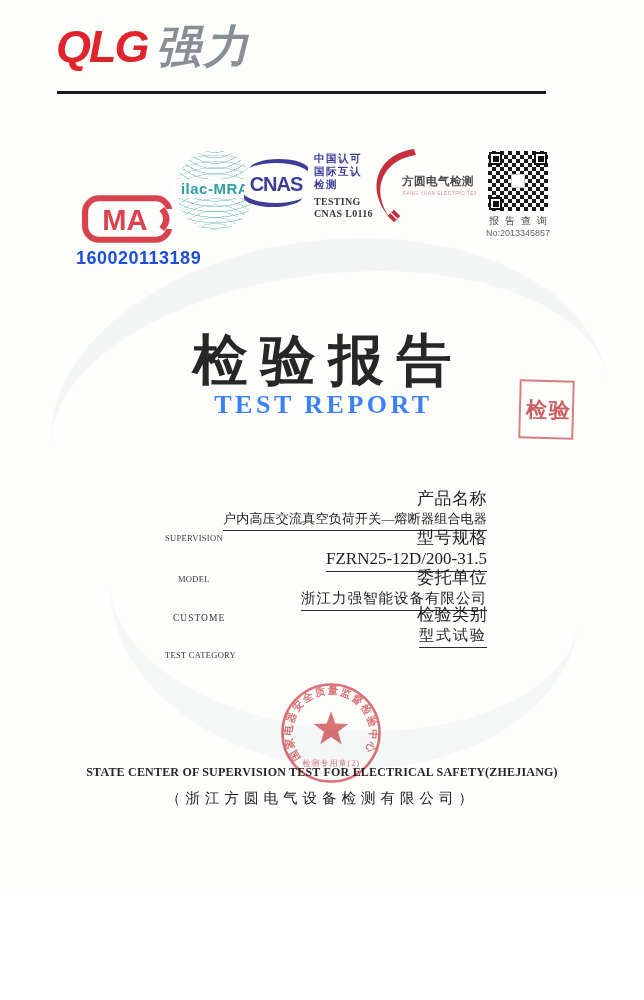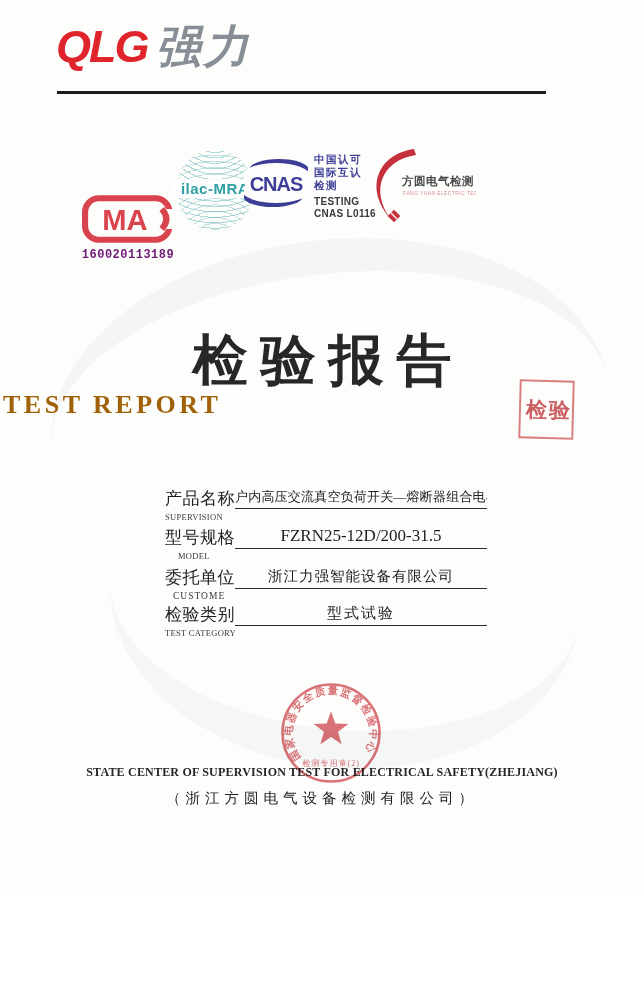--- a/index.html
+++ b/index.html
@@ -13,63 +13,63 @@
 
   
   .logo{position:absolute;left:56px;top:24px;font-family:"Liberation Sans",sans-serif;
         font-style:italic;font-weight:bold;font-size:45px;line-height:1;white-space:nowrap;}
   .logo-qlg{color:#e0242c;letter-spacing:-2px;}
   .logo-cn{color:#878e96;margin-left:8px;letter-spacing:3px;}
   .rule{position:absolute;left:57px;top:91px;width:489px;height:2.5px;background:#1c1c1c;}
 
   
   .cma{position:absolute;left:76px;top:151px;width:104px;text-align:center;margin-top:44px;}
-  .cma-num{color:#701a75;font-family:Liberation Mono, monospace;font-weight:bold;
-           font-size:12px;letter-spacing:0.5px;margin-top:1px;}
+  .cma-num{color:#1d4ed8;font-family:Liberation Sans, sans-serif;font-weight:bold;
+           font-size:18px;letter-spacing:0.5px;margin-top:1px;}
   .ilac{position:absolute;left:176px;top:150px;width:78px;height:80px;border-radius:50%;
         background:
           repeating-radial-gradient(circle at 50% -30%, rgba(66,163,166,0) 0 4.4px, rgba(66,163,166,0.42) 4.4px 5.4px),
           repeating-radial-gradient(circle at 50% 130%, rgba(66,163,166,0) 0 5.2px, rgba(66,163,166,0.30) 5.2px 6.2px);}
   .ilac-band{position:absolute;left:-5px;right:-5px;top:29px;height:19px;background:rgba(255,255,255,0.88);
              color:#2f9fa3;font-family:"Liberation Sans",sans-serif;font-weight:bold;font-size:15px;
              line-height:19px;text-align:center;letter-spacing:0.5px;}
   .cnas-logo{position:absolute;left:244px;top:157px;}
-  .cnas-text{position:absolute;left:314px;top:154px;font-family:Liberation Sans, sans-serif;line-height:1;}
+  .cnas-text{position:absolute;left:314px;top:154px;font-family:Liberation Serif, serif;line-height:1;}
   .cnas-cn-line{color:#3c3d96;font-size:10.5px;font-weight:bold;letter-spacing:1.5px;margin-bottom:2.5px;}
   .cnas-en-line{color:#3a3a3a;font-size:10px;font-weight:bold;letter-spacing:0.3px;margin-top:2.5px;}
   .cnas-en-first{margin-top:6px;}
   .fy{position:absolute;left:358px;top:146px;}
   .qr{position:absolute;left:482px;top:151px;width:72px;text-align:center;}
   .qr-box{position:relative;width:60px;height:60px;margin:0 auto;background-color:#fff;
           background-image:
             repeating-conic-gradient(#1a1a1a 0% 25%, #ffffff 0% 50%),
             repeating-conic-gradient(#1a1a1a 0% 25%, transparent 0% 50%);
           background-size:8px 8px,13px 13px;background-position:0 0,3px 5px;}
   .qr-f{position:absolute;width:13px;height:13px;border:2.5px solid #111;background:#fff;box-sizing:border-box;}
   .qr-f::after{content:"";position:absolute;inset:1.5px;background:#111;}
   .qr-f.tl{left:1px;top:1px}.qr-f.tr{right:1px;top:1px}.qr-f.bl{left:1px;bottom:1px}
   .qr-c{position:absolute;left:23px;top:23px;width:14px;height:14px;background:#fff;border:1px solid #c9c9c9;box-sizing:border-box;}
   .qr-caption{margin-top:3px;font-size:10px;color:#4a4a4a;letter-spacing:6px;padding-left:6px;}
   .qr-num{font-size:9px;color:#666;font-family:"Liberation Sans",sans-serif;margin-top:0;}
 
   
   .title-cn{position:absolute;top:324px;left:0;right:0;text-align:center;font-size:55px;font-weight:bold;
             color:#272727;letter-spacing:13px;padding-left:13px;}
-  .title-en{position:absolute;top:390px;left:0;right:0;font-size:26px;font-weight:bold;
-            color:#a16207;letter-spacing:3.5px;padding-left:3px;}
+  .title-en{position:absolute;top:390px;left:0;right:0;text-align:center;font-size:26px;font-weight:bold;
+            color:#3b82f6;letter-spacing:3.5px;padding-left:3px;}
 
   
   .seal-sq{position:absolute;left:519px;top:380px;width:55px;height:59px;box-sizing:border-box;
            border:2.5px solid rgba(205,85,88,0.75);transform:rotate(1.5deg);overflow:hidden;
            color:rgba(198,68,72,0.85);font-weight:bold;font-size:21px;line-height:56px;text-align:left;
            padding-left:5px;letter-spacing:2px;white-space:nowrap;mix-blend-mode:multiply;}
 
   
   .frow{position:absolute;left:165px;width:322px;}
-  .fline{display:flex;align-items:center;}
+  .fline{display:flex;align-items:flex-end;flex-direction:column;}
   .flabel{font-size:17px;letter-spacing:0.5px;white-space:nowrap;flex:0 0 auto;}
   .fval{flex:1 1 auto;border-bottom:1.6px solid #2b2b2b;white-space:nowrap;text-align:center;
         padding-bottom:2px;overflow:hidden;}
   .fsub{font-size:8.5px;color:#3a3a3a;margin-top:2px;letter-spacing:0.3px;}
   .row1{top:487px}.row2{top:526px}.row3{top:566px}.row4{top:603px}
   .row1 .fval{font-size:13px;text-align:left;letter-spacing:0.2px;}
   .row2 .fval{font-size:17px;}
   .row3 .fval{font-size:14.5px;letter-spacing:1px;}
   .row4 .fval{font-size:15px;letter-spacing:2px;}
   .row2 .fsub{margin-left:13px;}
@@ -136,20 +136,30 @@
   <div class="fy">
     <svg width="118" height="78" viewBox="0 0 118 78">
       <path d="M 56 3 C 20 8, 6 42, 32 72 C 12 44, 24 14, 58 9 Z" fill="#c5303c"></path>
       <rect x="31.5" y="65.5" width="9" height="9" transform="rotate(45 36 70)" fill="#c5303c"></rect>
       <line x1="33" y1="67" x2="39" y2="73" stroke="#fff" stroke-width="1.2"></line>
       <text x="44" y="39" font-size="11.5" font-weight="bold" fill="#4a4a4a" letter-spacing="0.5" font-family="Liberation Sans, sans-serif">方圆电气检测</text>
       <text x="45" y="49" font-size="5" fill="#d89296" letter-spacing="0.4" font-family="Liberation Sans, sans-serif">FANG YUAN ELECTRIC TEST</text>
     </svg>
   </div>
 
+  <div class="qr">
+    <div class="qr-box">
+      <div class="qr-f tl"></div>
+      <div class="qr-f tr"></div>
+      <div class="qr-f bl"></div>
+      <div class="qr-c"></div>
+    </div>
+    <div class="qr-caption">报告查询</div>
+    <div class="qr-num">No:2013345857</div>
+  </div>
 
   <div class="title-cn">检验报告</div>
   <div class="title-en">TEST REPORT</div>
 
   <div class="seal-sq">检验专</div>
 
   <div class="frow row1">
     <div class="fline">
       <span class="flabel">产品名称</span>
       <span class="fval">户内高压交流真空负荷开关—熔断器组合电器</span>

